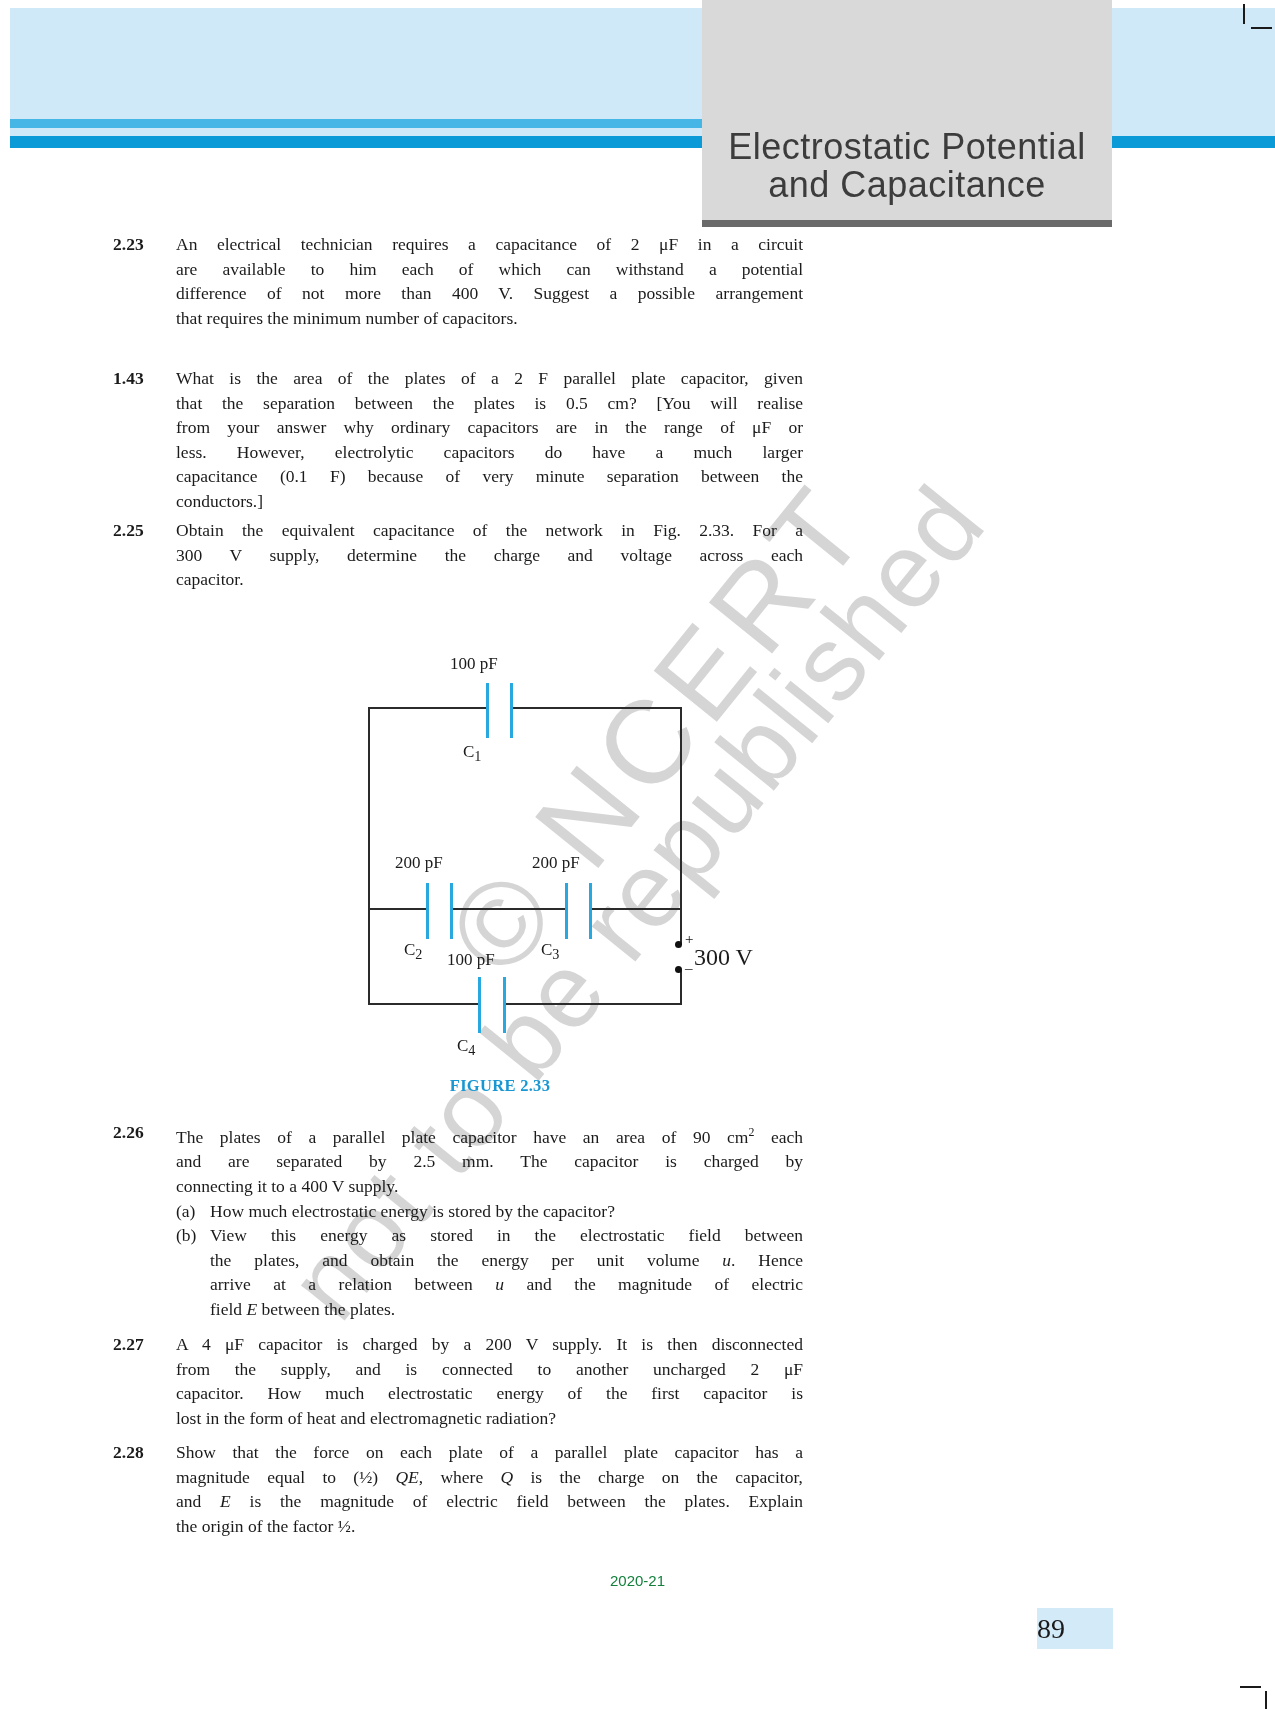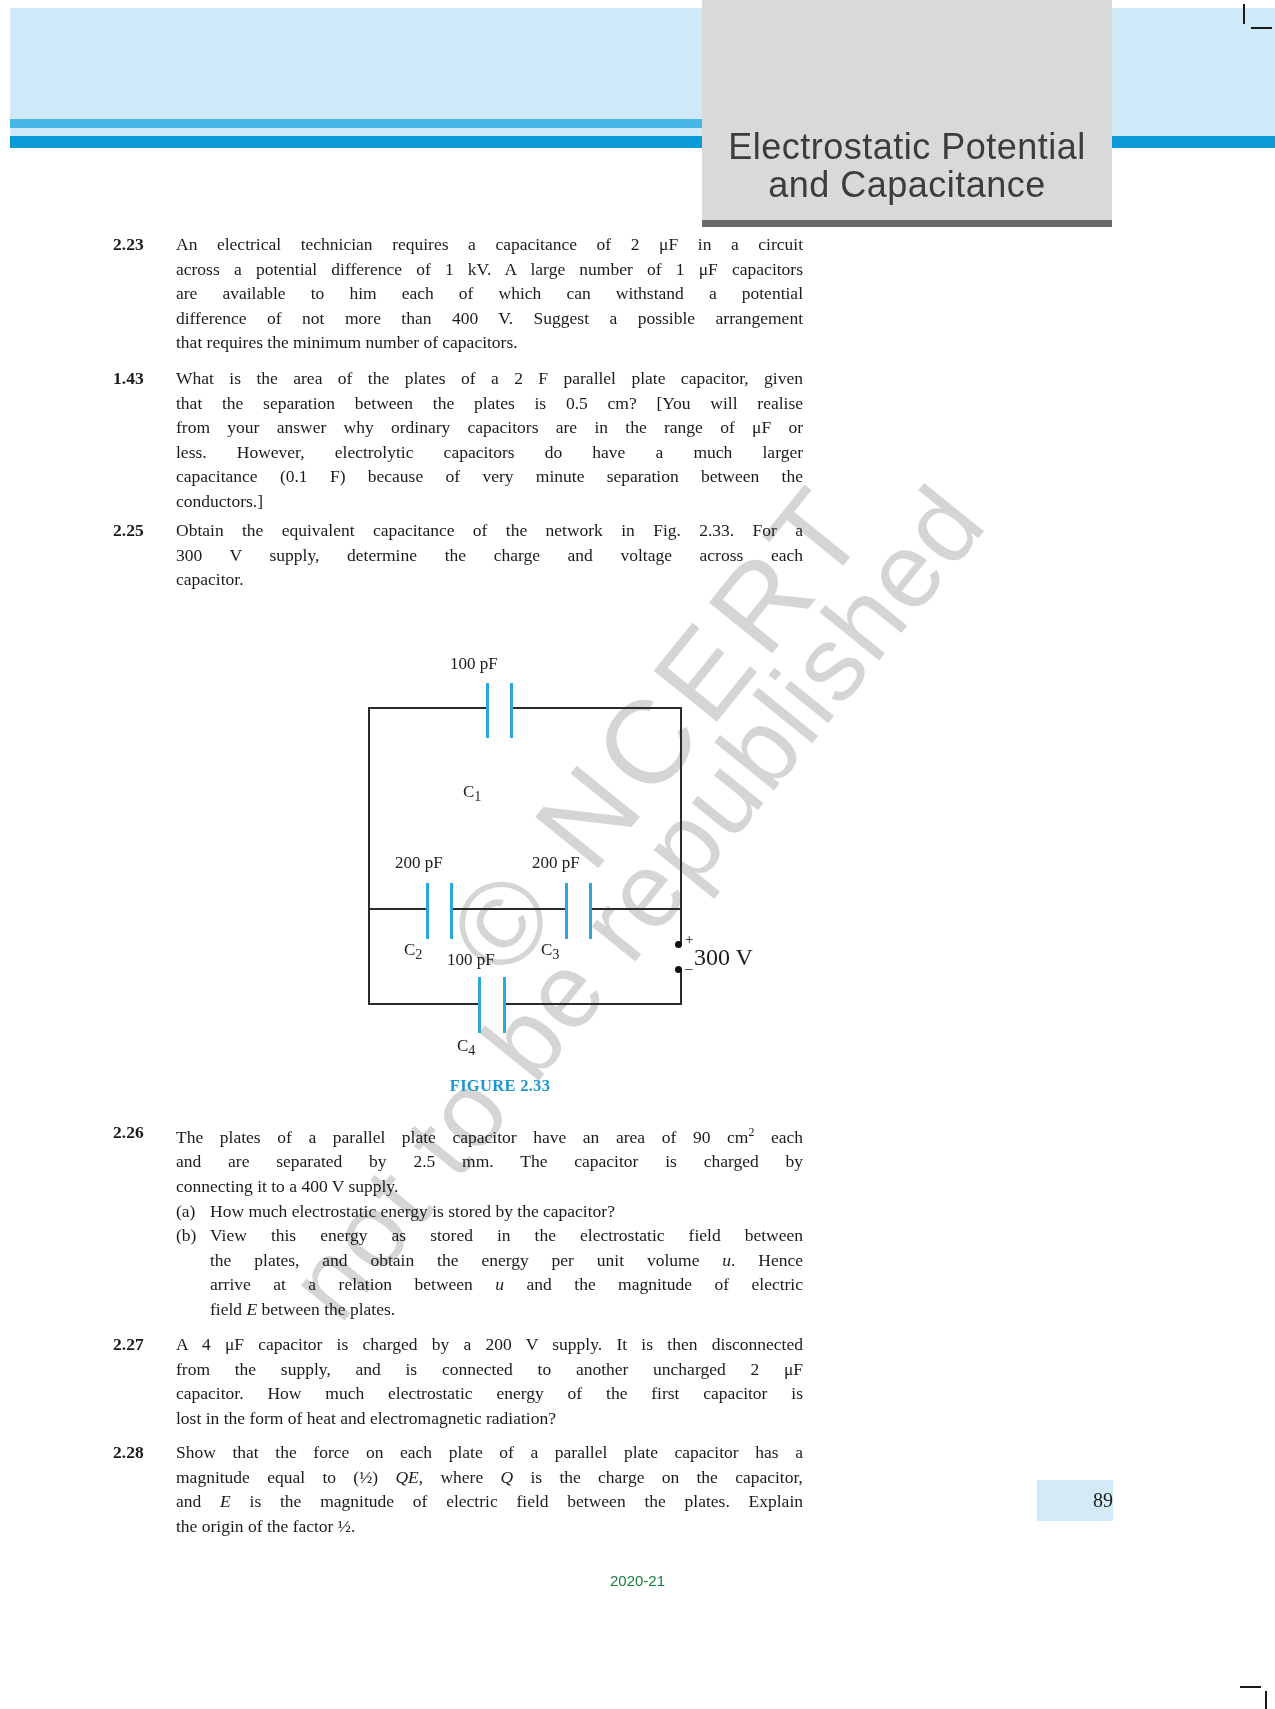--- a/index.html
+++ b/index.html
@@ -42,22 +42,22 @@
   
   .figure{position:absolute;left:360px;top:650px;width:430px;height:470px;z-index:2;font-size:17px;}
   .wire{position:absolute;background:#2b2b2b;}
   .plate{position:absolute;width:3px;background:#29a8e0;}
   .clabel{position:absolute;text-align:left;}
   .dot{position:absolute;width:7px;height:7px;border-radius:50%;background:#111;}
   .sign{position:absolute;font-size:15px;color:#111;}
   .figcap{position:absolute;font-weight:bold;color:#1897d3;font-size:16.5px;letter-spacing:0.3px;text-align:center;}
 
   
-  .page-badge{position:absolute;left:1037px;top:1480px;width:76px;height:41px;background:#d3eaf8;
-              z-index:2;display:flex;align-items:center;justify-content:flex-end;font-size:20px;color:#1b1b1b;}
+  .page-badge{position:absolute;left:1037px;top:1608px;width:76px;height:41px;background:#d3eaf8;
+              z-index:2;display:flex;align-items:center;justify-content:flex-start;font-size:28px;color:#1b1b1b;}
   .edition{position:absolute;left:0;top:1572px;width:1275px;text-align:center;z-index:2;
            font-family:"Liberation Sans","DejaVu Sans",sans-serif;font-size:15px;color:#15803d;}
 </style>
 </head>
 <body>
 
 <div class="page">
 
   <div class="banner-light"></div>
   <div class="banner-cyan"></div>
@@ -73,21 +73,20 @@
   <div class="mark" style="left:1265px;top:1691px;width:2px;height:18px;"></div>
 
   <div class="wm wm1">© NCERT</div>
   <div class="wm wm2">not to be republished</div>
 
   <div class="problem" style="top:232px;">
     <span class="pnum">2.23</span>
     <div class="ptext">
         <div>
           <div class="line">An electrical technician requires a capacitance of 2 μF in a circuit</div>
-          <div class="line">across a potential difference of 1 kV. A large number of 1 μF capacitors</div>
           <div class="line">are available to him each of which can withstand a potential</div>
           <div class="line">difference of not more than 400 V. Suggest a possible arrangement</div>
           <div class="line">that requires the minimum number of capacitors.</div>
         </div>
       </div>
   </div>
 
   <div class="problem" style="top:366px;">
     <span class="pnum">1.43</span>
     <div class="ptext">
@@ -126,21 +125,21 @@
     <div class="wire" style="left:8px;top:258px;width:60px;height:2px;"></div>
     <div class="wire" style="left:92px;top:258px;width:115px;height:2px;"></div>
     <div class="wire" style="left:231px;top:258px;width:91px;height:2px;"></div>
 
     <div class="wire" style="left:8px;top:353px;width:112px;height:2px;"></div>
     <div class="wire" style="left:145px;top:353px;width:177px;height:2px;"></div>
 
     <div class="plate" style="left:126px;top:33px;height:55px;"></div>
     <div class="plate" style="left:150px;top:33px;height:55px;"></div>
     <div class="clabel" style="left:90px;top:4px;width:120px;">100 pF</div>
-    <div class="clabel" style="left:103px;top:92px;width:80px;margin-top:40px;">C<sub>1</sub></div>
+    <div class="clabel" style="left:103px;top:92px;width:80px;">C<sub>1</sub></div>
 
     <div class="plate" style="left:66px;top:233px;height:56px;"></div>
     <div class="plate" style="left:90px;top:233px;height:56px;"></div>
     <div class="clabel" style="left:35px;top:203px;width:120px;">200 pF</div>
     <div class="clabel" style="left:44px;top:290px;width:80px;">C<sub>2</sub></div>
 
     <div class="plate" style="left:205px;top:233px;height:56px;"></div>
     <div class="plate" style="left:229px;top:233px;height:56px;"></div>
     <div class="clabel" style="left:172px;top:203px;width:120px;">200 pF</div>
     <div class="clabel" style="left:181px;top:290px;width:80px;">C<sub>3</sub></div>

